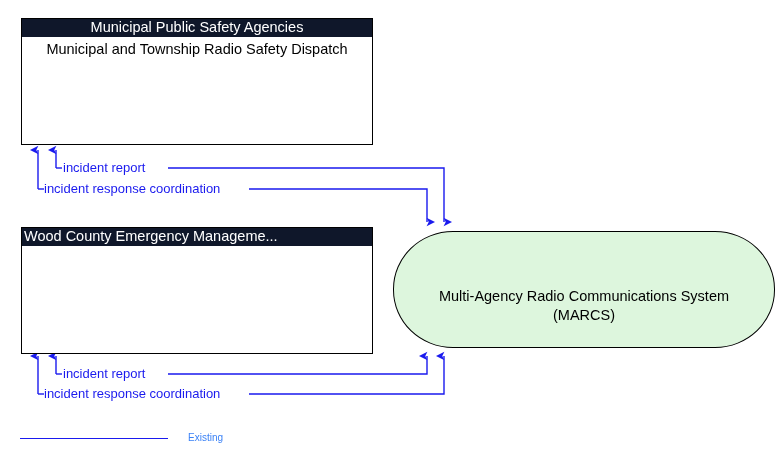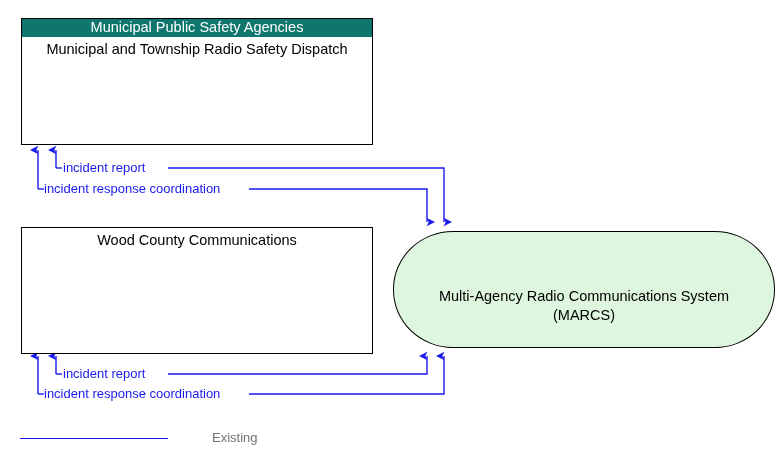--- a/index.html
+++ b/index.html
@@ -31,21 +31,21 @@
 
   
   .entity-box {
     position: absolute;
     box-sizing: border-box;
     border: 1px solid #000000;
     background: #ffffff;
   }
   .entity-header {
     box-sizing: border-box;
-    background: #0f766e;
+    background: #0f172a;
     color: #ffffff;
     font-size: 14.5px;
     line-height: 17px;
     height: 18px;
     padding: 0 2px;
     white-space: nowrap;
     overflow: hidden;
   }
   .entity-header.centered { text-align: center; }
   .entity-header.leftish  { text-align: left; }
@@ -105,25 +105,24 @@
     left: 0;
     top: 9px;
     width: 148px;
     height: 0;
     border-top: 1px solid #1a1aee;
   }
   #legend-existing-label {
     position: absolute;
     left: 168px;
     top: 1px;
-    color: #737373;
-    font-size: 13px;
+    color: #3b82f6;
+    font-size: 10px;
     line-height: 15px;
     white-space: nowrap;
-    margin-left: 24px;
   }
 </style>
 </head>
 <body>
 
 <div id="diagram-canvas">
 
   <svg class="svg-layer" viewBox="0 0 783 466" width="783" height="466">
     <defs>
       <marker id="arrow-up" markerWidth="9" markerHeight="9" refX="4.2" refY="8" orient="auto" markerUnits="userSpaceOnUse">
@@ -158,21 +157,21 @@
       <path d="M249,394 L444,394 L444,356" stroke="#1a1aee" stroke-width="1.4" fill="none" marker-end="url(#arrow-up)"></path>
     </g>
   </svg>
 
   <div class="entity-box" id="node-municipal-dispatch" style="left:21px; top:18px; width:352px; height:127px;">
     <div class="entity-header centered">Municipal Public Safety Agencies</div>
     <div class="entity-title">Municipal and Township Radio Safety Dispatch</div>
   </div>
 
   <div class="entity-box" id="node-wood-county-communications" style="left:21px; top:227px; width:352px; height:127px;">
-    <div class="entity-title">Wood County Communications</div>
+    <div class="entity-header leftish">Wood County Emergency Manageme...</div>
   </div>
 
   <div id="marcs-node">
     <div id="marcs-label">Multi-Agency Radio Communications System (MARCS)</div>
   </div>
 
   <div class="flow-label" style="left:63px; top:161px;">incident report</div>
 
   <div class="flow-label" style="left:44px; top:182px;">incident response coordination</div>
 

